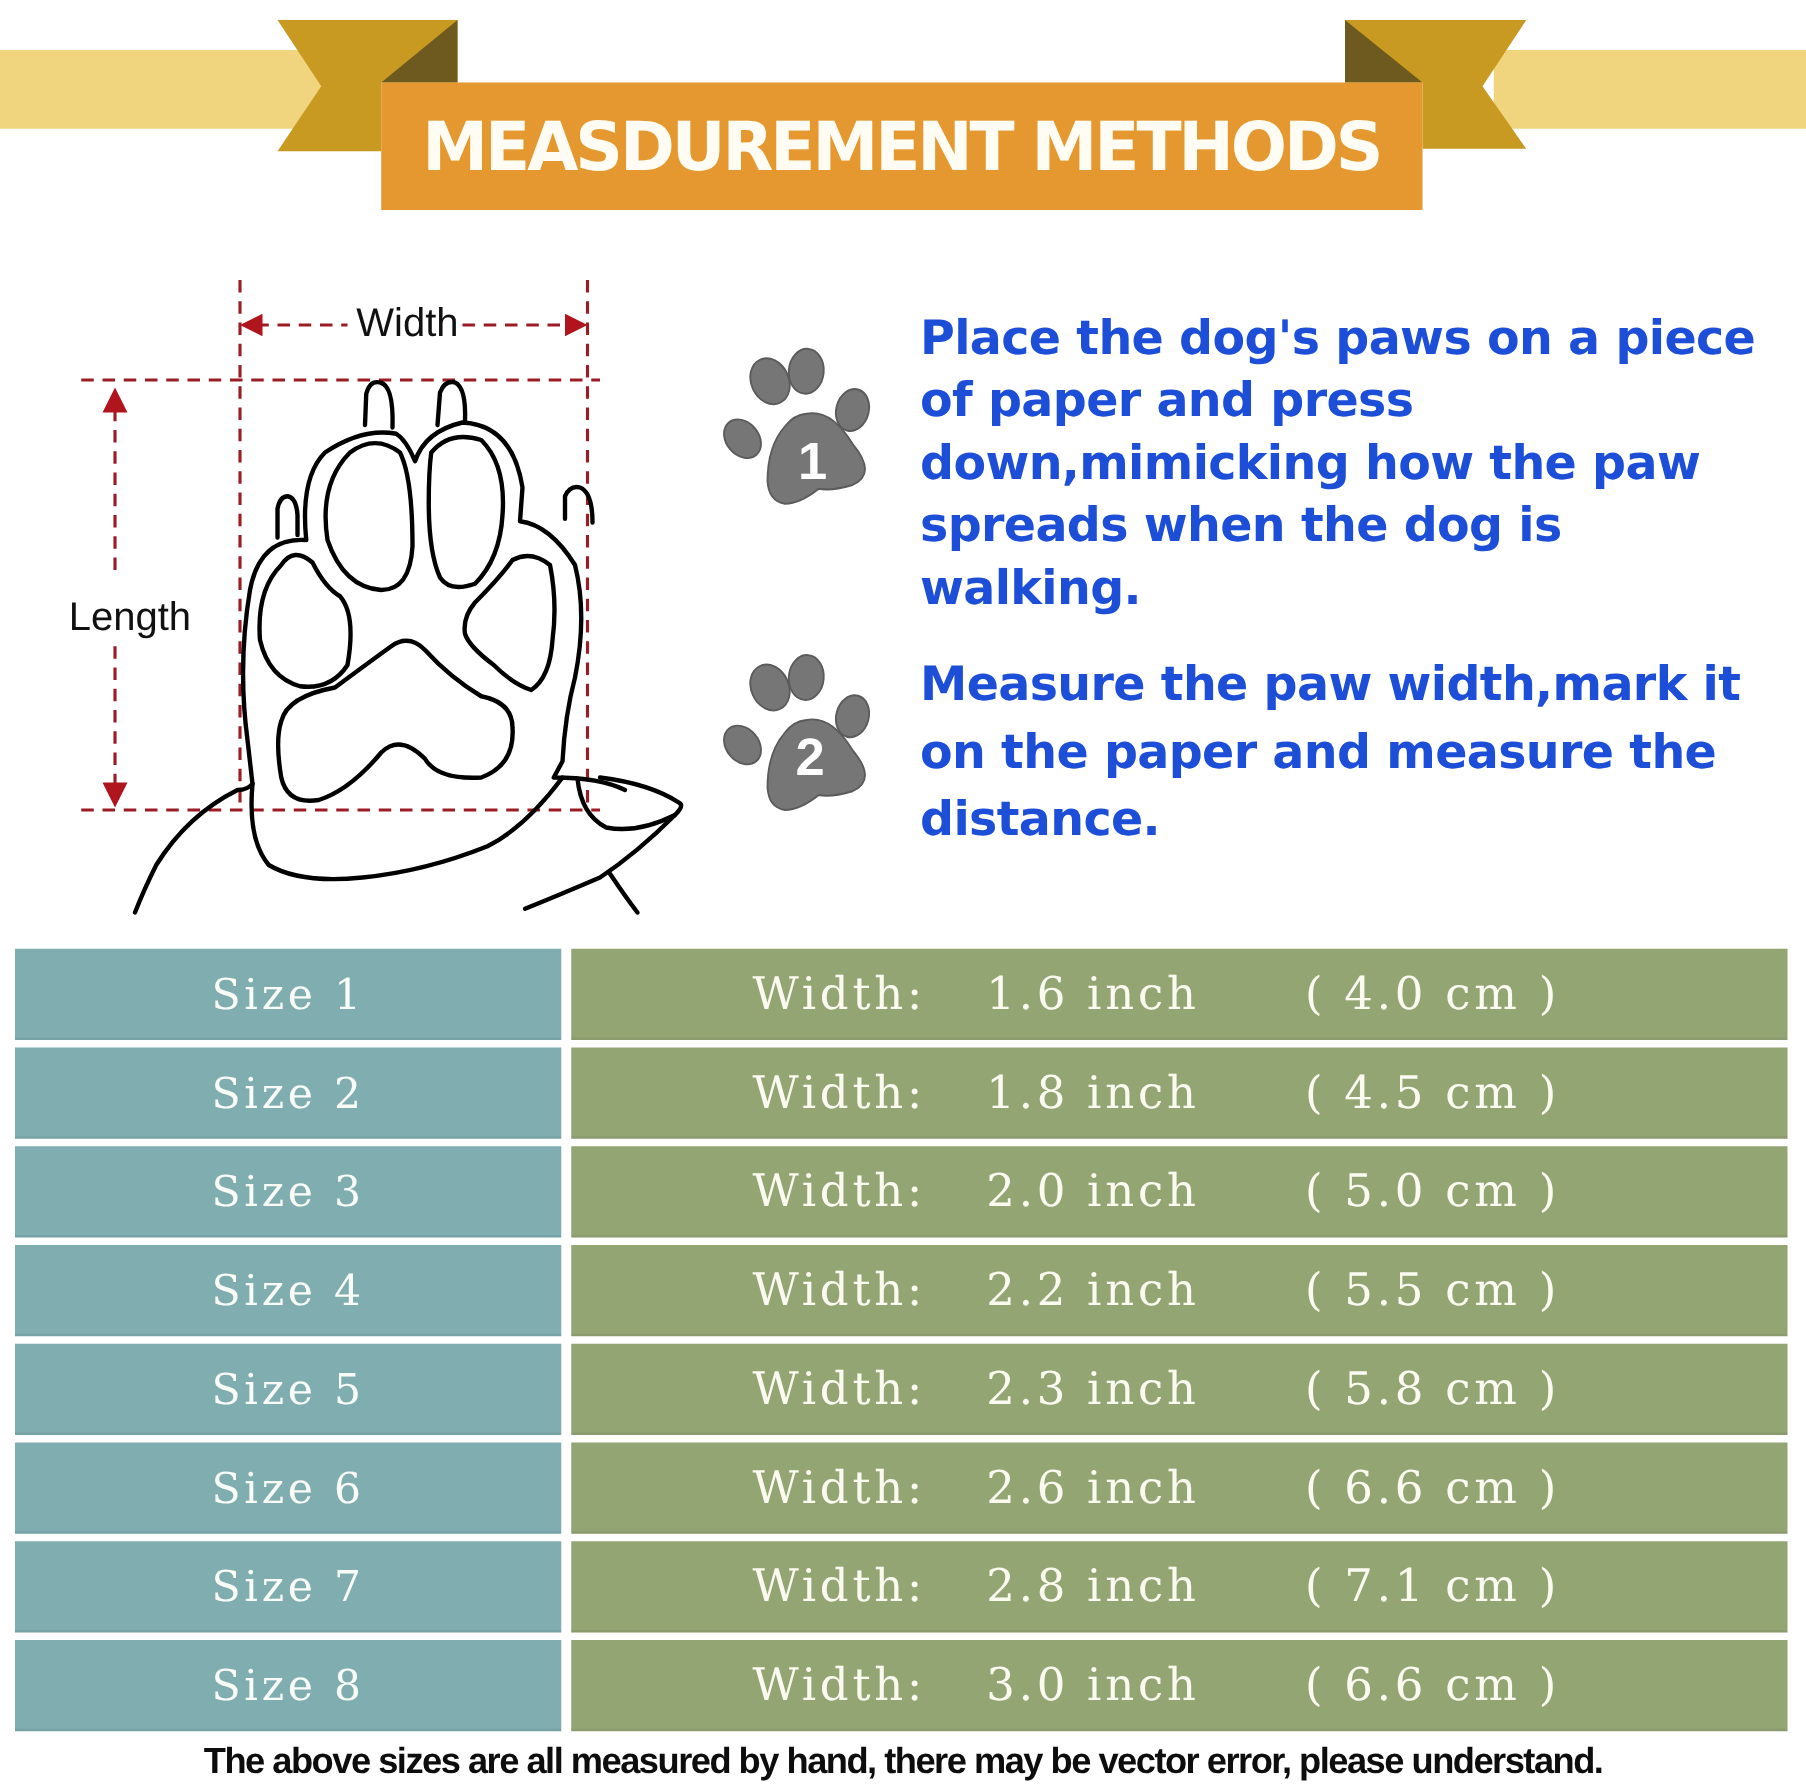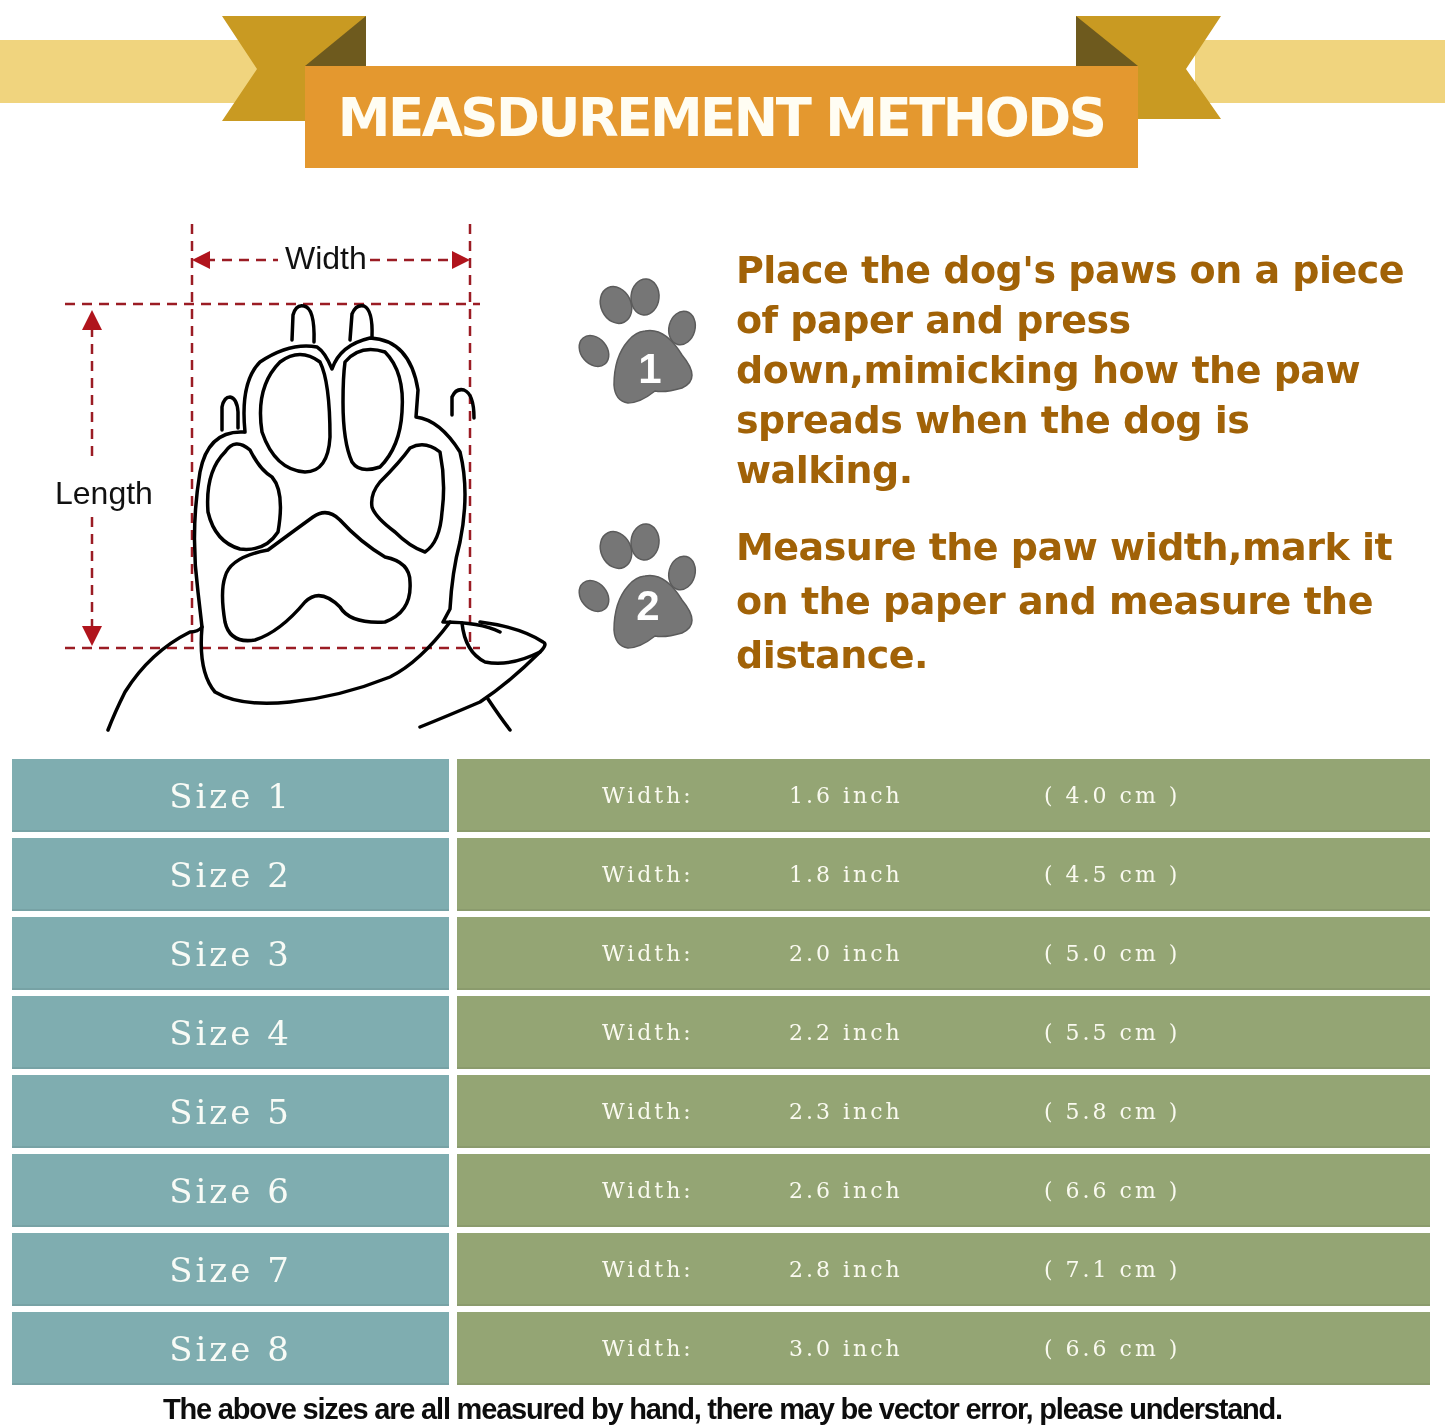--- a/index.html
+++ b/index.html
@@ -29,39 +29,39 @@
 
   
   .step { position: absolute; left: 570px; width: 860px; }
   .step-1 { top: 245px; }
   .step-2 { top: 520px; }
   .paw-icon { position: absolute; left: 0; top: 30px; width: 130px; height: 130px; }
   .step-2 .paw-icon { top: 0; }
   .step-text {
     position: absolute; left: 166px; top: 0; width: 690px;
     font-family: "DejaVu Sans", sans-serif; font-weight: bold; font-size: 38px; line-height: 50px;
-    color: #a16207; letter-spacing: -0.5px;
+    color: #1d4ed8; letter-spacing: -0.5px;
   }
   .step-2 .step-text { line-height: 54px; }
 
   
   .size-table { position: absolute; left: 12px; top: 759px; width: 1420px; }
   .size-row { position: absolute; left: 0; width: 1420px; height: 61px; }
   .size-cell {
     position: absolute; top: 0; height: 73px; background: #7fadb0;
     left: 0; width: 437px; color: #f8fbf6;
     display: flex; align-items: center; justify-content: center;
     font-family: "DejaVu Serif", serif; font-size: 34px; letter-spacing: 3px;
     box-shadow: inset 0 -2px 0 rgba(0,0,0,0.06);
   }
   .width-cell {
     position: absolute; top: 0; height: 73px; background: #94a574;
     left: 445px; width: 973px; color: #fafaf0;
     display: flex; align-items: center;
-    font-family: "DejaVu Serif", serif; font-size: 22px; letter-spacing: 3px;
+    font-family: "DejaVu Serif", serif; font-size: 36px; letter-spacing: 3px;
     box-shadow: inset 0 -2px 0 rgba(0,0,0,0.06);
   }
   .width-label { position: absolute; left: 145px; }
   .width-inch { position: absolute; left: 332px; }
   .width-cm { position: absolute; left: 587px; }
 
   
   .footnote {
     position: absolute; left: 0; top: 1393px; width: 1445px; text-align: center;
     font-family: "Liberation Sans", sans-serif; font-weight: bold; font-size: 29px;

